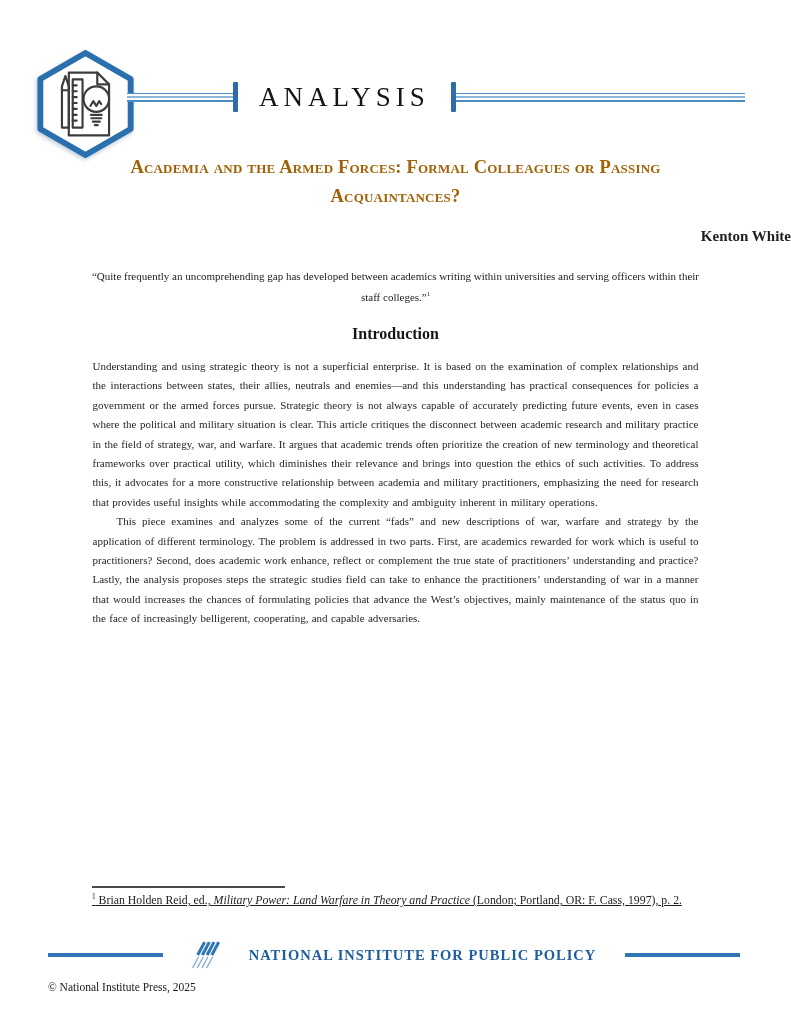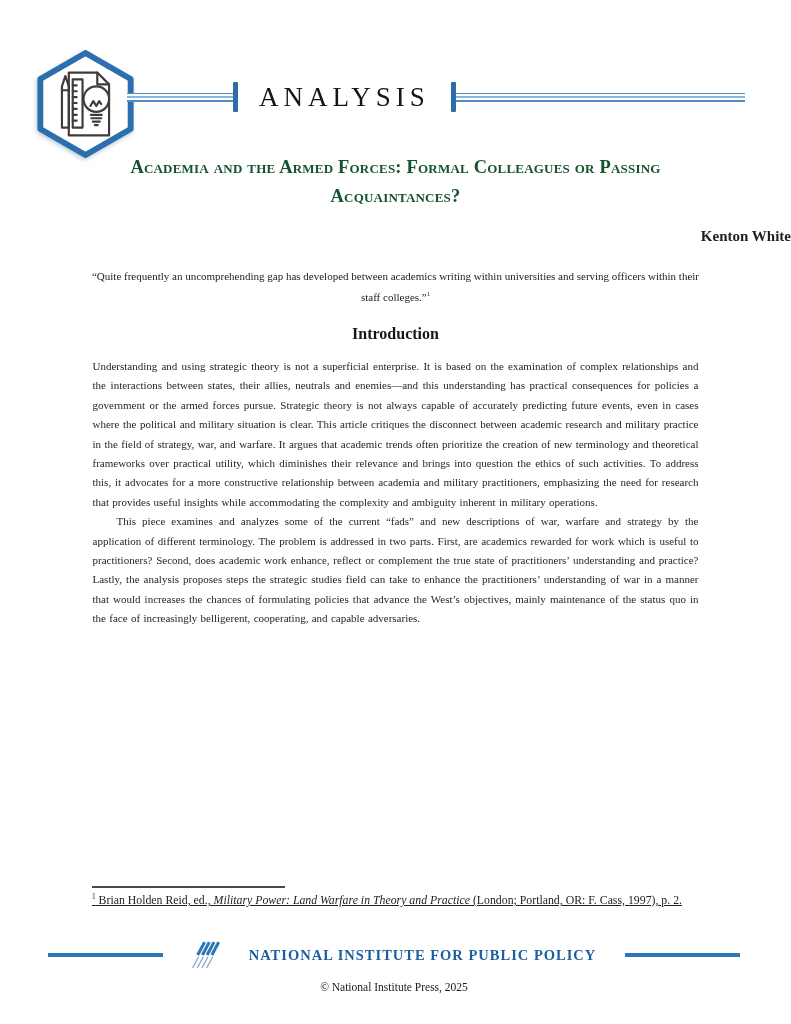--- a/index.html
+++ b/index.html
@@ -36,21 +36,21 @@
     padding:0 21px;
     font-size:27px;letter-spacing:5px;color:#151515;
     font-family:"Liberation Serif", serif;
   }
 
   
   .title{
     margin:153px auto 0;max-width:560px;
     text-align:center;
     font-weight:bold;font-variant:small-caps;
-    font-size:18.5px;line-height:29px;color:#14532d;
+    font-size:18.5px;line-height:29px;color:#a16207;
     letter-spacing:.2px;
   }
   .author{margin-top:17px;text-align:right;font-weight:bold;font-size:15px;}
   .epigraph{
     margin:21px auto 0;max-width:610px;
     text-align:center;font-size:11px;line-height:21px;color:#222;
   }
   .section-heading{
     margin-top:17px;text-align:center;
     font-weight:bold;font-size:16px;color:#161616;
@@ -73,21 +73,21 @@
   
   .footer{position:absolute;left:48px;top:940px;width:692px;}
   .footer-row{display:flex;align-items:center;gap:13px;}
   .footer-line{flex:1 1 0;height:4px;background:#2e76b6;}
   .footer-logo{flex:0 0 auto;margin:0 10px 0 14px;}
   .footer-brand{
     flex:0 0 auto;margin-right:16px;
     font-weight:bold;font-size:14.5px;letter-spacing:1px;
     color:#1d5da0;white-space:nowrap;
   }
-  .copyright{margin-top:11px;text-align:center;font-size:11.5px;color:#1a1a1a;}
+  .copyright{margin-top:11px;text-align:left;font-size:11.5px;color:#1a1a1a;}
 </style>
 </head>
 <body>
 
 <div class="page">
 
   <svg class="hex-logo" viewBox="0 0 100 110">
     <polygon points="50,3 96,29.5 96,80.5 50,107 4,80.5 4,29.5" fill="#ffffff" stroke="#2b6fae" stroke-width="6" stroke-linejoin="round"></polygon>
 
     <g stroke="#3c3c3c" stroke-width="2.2" fill="none" stroke-linejoin="round" stroke-linecap="round">

